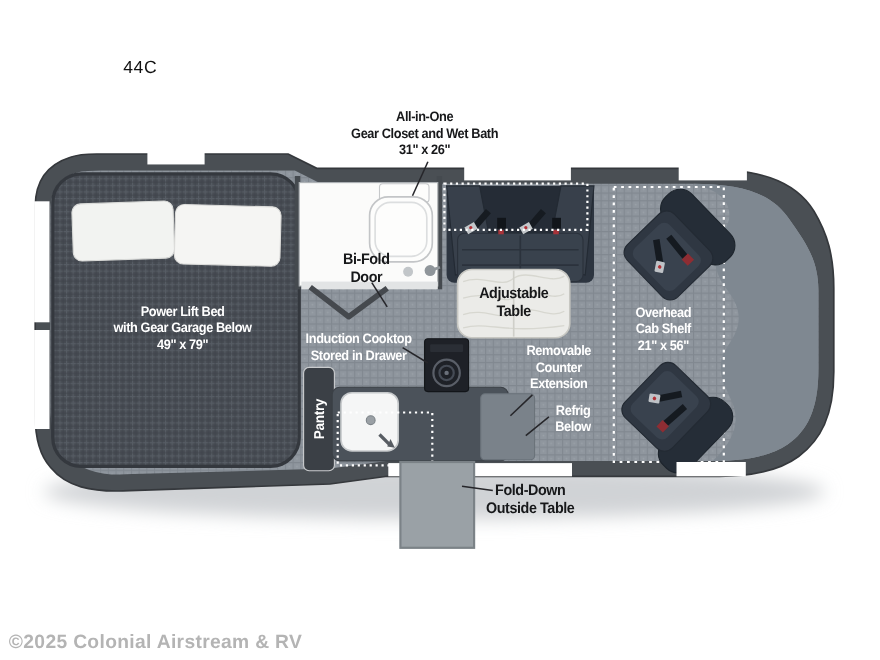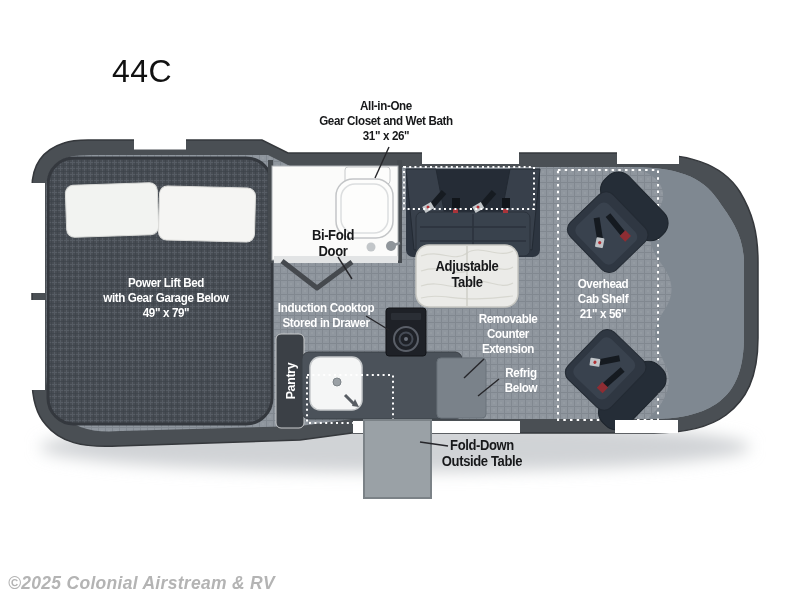--- a/index.html
+++ b/index.html
@@ -1,27 +1,27 @@
 <!DOCTYPE html>
 <html><head>
 <meta charset="utf-8">
 <style>
   html,body{margin:0;padding:0;background:#ffffff;}
   .stage{position:relative;width:800px;height:600px;background:#ffffff;overflow:hidden;
          font-family:"Liberation Sans",sans-serif;}
   .stage svg{position:absolute;left:0;top:0;}
-  .plan-code{position:absolute;left:112px;top:53px;font-size:32px;color:#111;letter-spacing:.5px;}
+  .plan-code{position:absolute;left:112px;top:53px;font-size:16px;color:#111;letter-spacing:.5px;}
   .lbl{position:absolute;text-align:center;font-weight:bold;font-size:12.5px;line-height:15px;
        letter-spacing:-.4px;transform:translateX(-50%) scaleX(.93);white-space:nowrap;}
   .lbl-dark{color:#17181a;}
   .lbl-white{color:#ffffff;}
   .lbl-lg{font-size:14px;line-height:16px;}
   .lbl-pantry{position:absolute;left:290px;top:381px;font-weight:bold;font-size:13px;color:#fff;
        letter-spacing:-.3px;transform:translate(-50%,-50%) rotate(-90deg) scaleX(.95);white-space:nowrap;}
-  .watermark{position:absolute;left:8px;top:573px;font-weight:bold;font-style:italic;
+  .watermark{position:absolute;left:8px;top:573px;font-weight:bold;
        font-size:17.5px;color:#b4b4b4;letter-spacing:.3px;}
 </style>
 </head>
 <body>
 
 <div class="stage">
 
   <svg width="800" height="600" viewBox="0 0 800 600">
     <defs>
       <pattern id="floorGrid" width="7" height="7" patternUnits="userSpaceOnUse">

